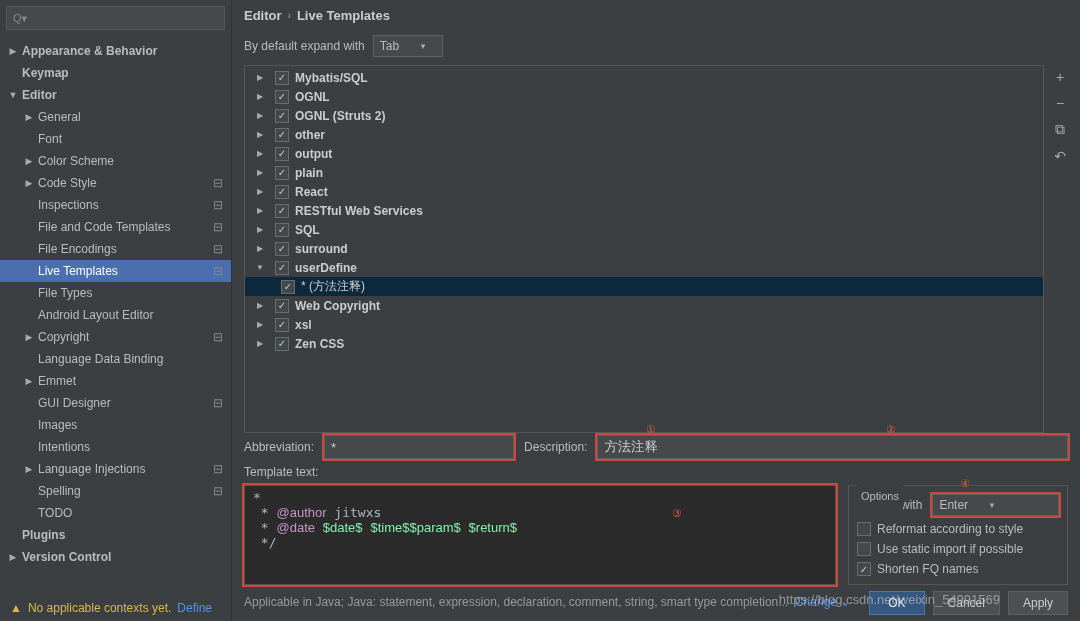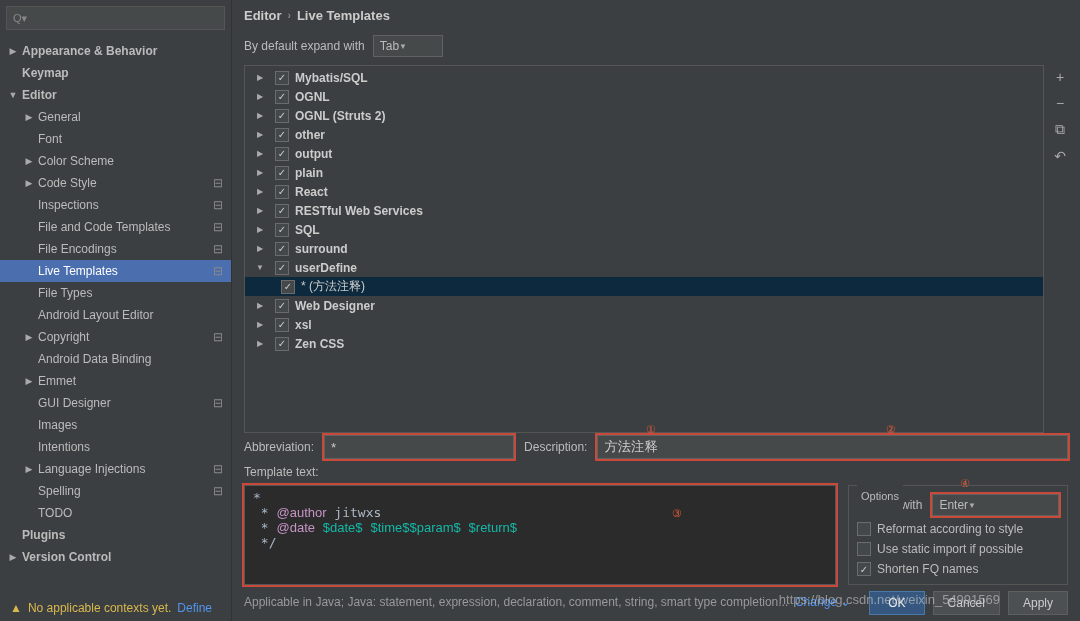--- a/index.html
+++ b/index.html
@@ -14,41 +14,41 @@
 .arrow { width:10px; text-align:center; font-size:9px; color:#aaa; margin-right:4px; }
 .tree-item .lbl { flex:1; }
 .tag-icon { font-size:12px; color:#888; margin-left:4px; }
 .indent1 { padding-left:24px; }
 .warn-bar { padding:6px 10px; color:#d9b84e; font-size:12px; display:flex; gap:6px; align-items:center; }
 .warn-bar .define-link { color:#5394ec; }
 .main { flex:1; display:flex; flex-direction:column; padding:0; position:relative; }
 .breadcrumb { padding:8px 12px; font-size:13px; color:#ccc; font-weight:bold; display:flex; align-items:center; gap:6px; }
 .breadcrumb .chev { color:#888; font-size:10px; }
 .expand-row { padding:4px 12px 8px; display:flex; align-items:center; gap:8px; color:#bbb; }
-.combo { background:#45494a; border:1px solid #616161; padding:3px 6px; display:flex; align-items:center; height:22px; min-width:70px; }
+.combo { background:#45494a; border:1px solid #616161; padding:3px 6px; display:flex; align-items:center; gap:20px; height:22px; min-width:70px; }
 .combo .caret { font-size:8px; color:#aaa; }
 .template-area { flex:1; display:flex; padding:0 8px 0 12px; gap:4px; overflow:hidden; }
 .template-list { flex:1; background:#3c3f41; border:1px solid #555; overflow-y:auto; padding:2px 0; }
 .tmpl-row { display:flex; align-items:center; padding:2px 10px; height:19px; gap:6px; }
 .tmpl-row.selected { background:#0d293e; }
 .tmpl-row .arrow { font-size:8px; }
 .chk { width:14px; height:14px; display:inline-flex; align-items:center; justify-content:center; border:1px solid #6b6b6b; background:#43494a; color:#ccc; font-size:10px; }
 .tmpl-row .name { font-weight:bold; color:#ccc; font-size:12px; }
 .tmpl-row.child .name { font-weight:normal; }
 .side-icons { width:24px; display:flex; flex-direction:column; align-items:center; gap:10px; padding-top:4px; color:#aaa; font-size:14px; }
 .bottom-form { padding:2px 12px 8px; display:flex; flex-direction:column; gap:6px; position:relative; }
 .marker { position:absolute; color:#e05a3a; font-size:11px; pointer-events:none; }
 .form-row { display:flex; align-items:center; gap:10px; }
 .form-label { color:#bbb; }
 .text-input { background:#45494a; border:1px solid #616161; height:24px; padding:0 6px; color:#ccc; }
 .text-input.redbox { outline:2px solid #c94a3b; }
 .template-text-area { display:flex; gap:12px; }
 .code-box { flex:1; background:#2b2b2b; border:1px solid #555; outline:2px solid #c94a3b; height:100px; padding:4px 8px; font-family:"Consolas",monospace; font-size:13px; white-space:pre; color:#a9b7c6; overflow:hidden; }
 .code-box .kw { color:#c594c5; }
-.var { color:#14b8a6; }
+.var { color:#86efac; }
 .right-panel { width:220px; display:flex; flex-direction:column; gap:8px; }
 .btn { background:#4c5052; border:1px solid #5e6060; text-align:center; padding:4px 0; color:#ccc; cursor:pointer; }
 .options-box { border:1px solid #555; padding:8px; display:flex; flex-direction:column; gap:6px; position:relative; }
 .options-title { position:absolute; top:-8px; left:8px; background:#3c3f41; padding:12px 4px; font-size:11px; color:#bbb; }
 .combo.redbox { outline:2px solid #c94a3b; }
 .chk-row { display:flex; gap:6px; font-size:12px; }
 .applicable { font-size:12px; color:#999; padding:4px 0; }
 .applicable .change { color:#5394ec; }
 .footer { position:absolute; bottom:6px; right:12px; display:flex; gap:8px; }
 .footer .btn2 { background:#365880; border:1px solid #4a78a8; color:#eee; padding:4px 18px; }
@@ -119,21 +119,21 @@
           <span class="arrow"></span>
           <span class="lbl">Android Layout Editor</span>
         </div>
         <div class="tree-item indent1">
           <span class="arrow">▶</span>
           <span class="lbl">Copyright</span>
           <span class="tag-icon">⊟</span>
         </div>
         <div class="tree-item indent1">
           <span class="arrow"></span>
-          <span class="lbl">Android Data Binding</span>
+          <span class="lbl">Language Data Binding</span>
         </div>
         <div class="tree-item indent1">
           <span class="arrow">▶</span>
           <span class="lbl">Emmet</span>
         </div>
         <div class="tree-item indent1">
           <span class="arrow"></span>
           <span class="lbl">GUI Designer</span>
           <span class="tag-icon">⊟</span>
         </div>
@@ -247,21 +247,21 @@
             <span class="chk">✓</span>
             <span class="name">userDefine</span>
           </div>
           <div class="tmpl-row child selected" style="padding-left: 36px;">
             <span class="chk">✓</span>
             <span class="name">* (方法注释)</span>
           </div>
           <div class="tmpl-row">
             <span class="arrow">▶</span>
             <span class="chk">✓</span>
-            <span class="name">Web Designer</span>
+            <span class="name">Web Copyright</span>
           </div>
           <div class="tmpl-row">
             <span class="arrow">▶</span>
             <span class="chk">✓</span>
             <span class="name">xsl</span>
           </div>
           <div class="tmpl-row">
             <span class="arrow">▶</span>
             <span class="chk">✓</span>
             <span class="name">Zen CSS</span>

